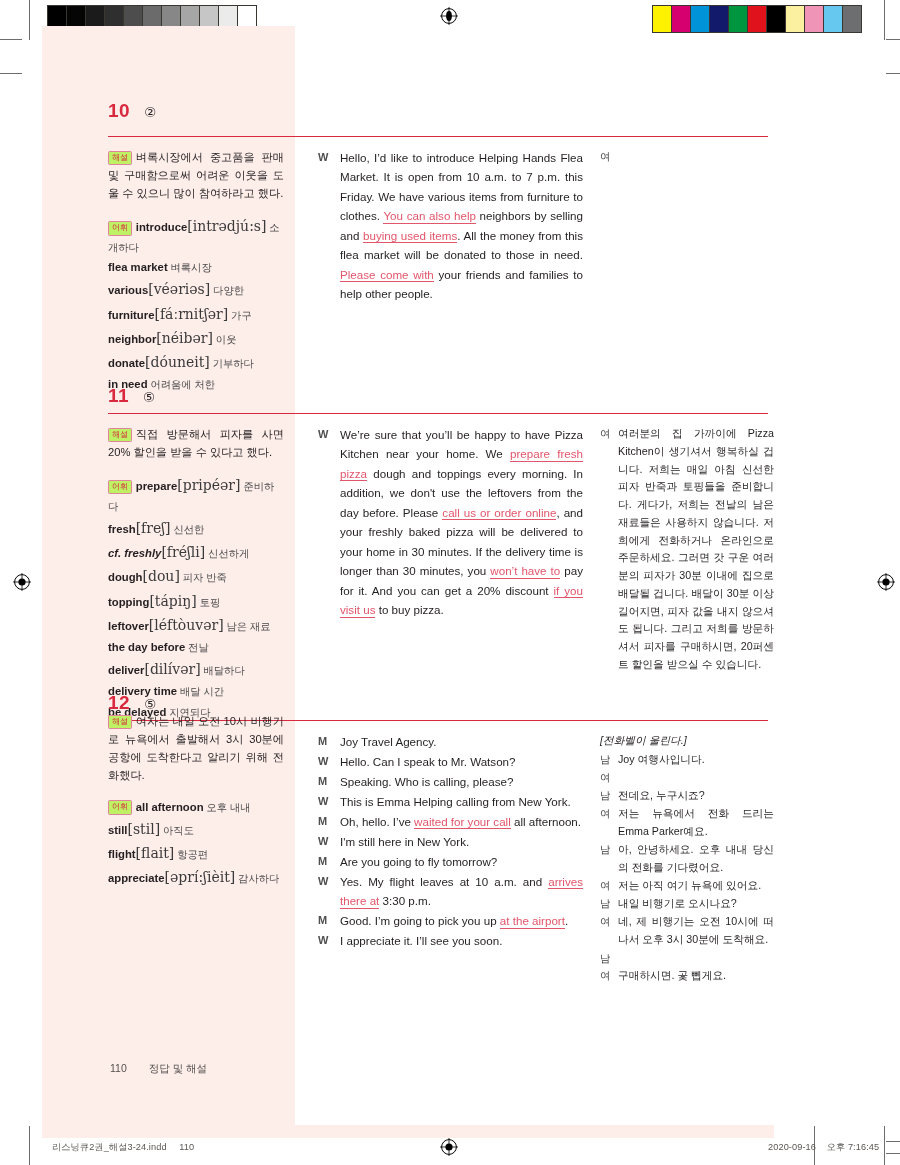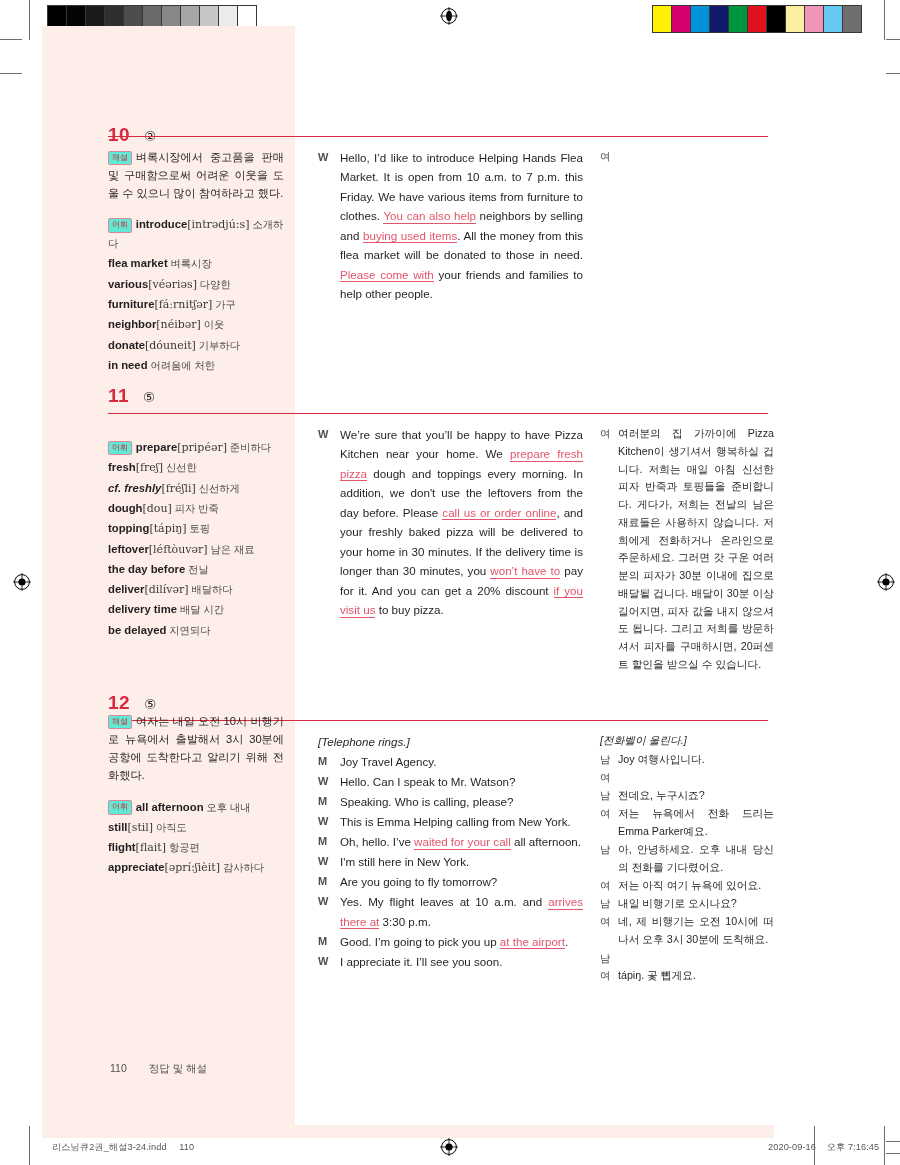--- a/index.html
+++ b/index.html
@@ -99,30 +99,30 @@
     display: inline-block;
     border: 1px solid #e0849a;
     color: #d8293f;
     font-size: 8.2px;
     line-height: 1;
     padding: 2px 3px 2.5px 3px;
     border-radius: 1.5px;
     margin-right: 4px;
     vertical-align: 1.5px;
     letter-spacing: -0.3px;
-    background: #5eead4;
+    background: #bef264;
   }
   .haeseol-text { text-align: justify; }
   .vocab-list { margin-top: 13px; }
   .vocab-line { margin-bottom: 1.5px; }
   .v-word { font-weight: bold; font-size: 11.3px; }
   .v-word.italic { font-style: italic; font-weight: bold; }
   .v-ipa {
     font-family: "DejaVu Serif", serif;
-    font-size: 11px;
+    font-size: 14px;
     color: #3a3a3a;
   }
   .v-kor { font-size: 10.3px; color: #4a4a4a; }
 
   
   .mid-col {
     position: absolute;
     left: 318px;
     width: 265px;
     font-size: 11.6px;
@@ -258,21 +258,21 @@
     <circle cx="10" cy="10" r="4" fill="#000"></circle>
     <line x1="10" y1="0" x2="10" y2="20" stroke="#000" stroke-width="0.9"></line>
     <line x1="0" y1="10" x2="20" y2="10" stroke="#000" stroke-width="0.9"></line>
   </svg>
 </div>
 
 <div class="page-tint"></div>
 <div class="page-tint-footer"></div>
 
 <div class="content" id="content-root">
-    <div class="item-head" style="top: 124px;">
+    <div class="item-head" style="top: 100px;">
       <span class="item-num">10</span>
       <span class="item-ans">②</span>
     </div>
     <div class="item-rule" style="top: 136px;"></div>
     <div class="left-col" style="top: 148px;">
       <div class="haeseol-text"><span class="tagbox">해설</span><span>벼록시장에서 중고품을 판매 및 구매함으로써 어려운 이웃을 도울 수 있으니 많이 참여하라고 했다.</span></div>
       <div class="vocab-list">
         <div class="vocab-line"><span class="tagbox">어휘</span><span class="v-word">introduce</span><span class="v-ipa">[intrədjú:s]</span><span class="v-kor"> 소개하다</span></div>
         <div class="vocab-line"><span class="v-word">flea market</span><span class="v-kor"> 벼록시장</span></div>
         <div class="vocab-line"><span class="v-word">various</span><span class="v-ipa">[véəriəs]</span><span class="v-kor"> 다양한</span></div>
@@ -292,20 +292,21 @@
       <div class="kr-row">
         <div class="kr-spk">여</div>
       </div>
     </div>
     <div class="item-head" style="top: 385px;">
       <span class="item-num">11</span>
       <span class="item-ans">⑤</span>
     </div>
     <div class="item-rule" style="top: 413px;"></div>
     <div class="left-col" style="top: 425px;">
+      <div class="haeseol-text"><span class="tagbox">해설</span><span>직접 방문해서 피자를 사면 20% 할인을 받을 수 있다고 했다.</span></div>
       <div class="vocab-list">
         <div class="vocab-line"><span class="tagbox">어휘</span><span class="v-word">prepare</span><span class="v-ipa">[pripéər]</span><span class="v-kor"> 준비하다</span></div>
         <div class="vocab-line"><span class="v-word">fresh</span><span class="v-ipa">[freʃ]</span><span class="v-kor"> 신선한</span></div>
         <div class="vocab-line"><span class="v-word italic">cf. freshly</span><span class="v-ipa">[fréʃli]</span><span class="v-kor"> 신선하게</span></div>
         <div class="vocab-line"><span class="v-word">dough</span><span class="v-ipa">[dou]</span><span class="v-kor"> 피자 반죽</span></div>
         <div class="vocab-line"><span class="v-word">topping</span><span class="v-ipa">[tápiŋ]</span><span class="v-kor"> 토핑</span></div>
         <div class="vocab-line"><span class="v-word">leftover</span><span class="v-ipa">[léftòuvər]</span><span class="v-kor"> 남은 재료</span></div>
         <div class="vocab-line"><span class="v-word">the day before</span><span class="v-kor"> 전날</span></div>
         <div class="vocab-line"><span class="v-word">deliver</span><span class="v-ipa">[dilívər]</span><span class="v-kor"> 배달하다</span></div>
         <div class="vocab-line"><span class="v-word">delivery time</span><span class="v-kor"> 배달 시간</span></div>
@@ -332,21 +333,20 @@
     <div class="left-col" style="top: 712px;">
       <div class="haeseol-text"><span class="tagbox">해설</span><span>여자는 내일 오전 10시 비행기로 뉴욕에서 출발해서 3시 30분에 공항에 도착한다고 알리기 위해 전화했다.</span></div>
       <div class="vocab-list">
         <div class="vocab-line"><span class="tagbox">어휘</span><span class="v-word">all afternoon</span><span class="v-kor"> 오후 내내</span></div>
         <div class="vocab-line"><span class="v-word">still</span><span class="v-ipa">[stil]</span><span class="v-kor"> 아직도</span></div>
         <div class="vocab-line"><span class="v-word">flight</span><span class="v-ipa">[flait]</span><span class="v-kor"> 항공편</span></div>
         <div class="vocab-line"><span class="v-word">appreciate</span><span class="v-ipa">[əprí:ʃièit]</span><span class="v-kor"> 감사하다</span></div>
       </div>
     </div>
     <div class="mid-col" style="top: 732px;">
-      <div class="stage">[Telephone rings.]</div>
       <div class="dlg-row">
         <div class="spk">M</div>
         <div class="utt"><span>Joy Travel Agency.</span></div>
       </div>
       <div class="dlg-row">
         <div class="spk">W</div>
         <div class="utt"><span>Hello. Can I speak to Mr. Watson?</span></div>
       </div>
       <div class="dlg-row">
         <div class="spk">M</div>
@@ -412,21 +412,21 @@
       </div>
       <div class="kr-row">
         <div class="kr-spk">여</div>
         <div class="kr-txt">네, 제 비행기는 오전 10시에 떠나서 오후 3시 30분에 도착해요.</div>
       </div>
       <div class="kr-row">
         <div class="kr-spk">남</div>
       </div>
       <div class="kr-row">
         <div class="kr-spk">여</div>
-        <div class="kr-txt">tápiŋ. 곷 뼵게요.</div>
+        <div class="kr-txt">구매하시면. 곷 뼵게요.</div>
       </div>
     </div>
   </div>
 
 <div class="folio">
   <span>110</span>
   <span>정답 및 해설</span>
 </div>
 <div class="slug-left">
   <span>리스닝큐2권_해설3-24.indd</span>

